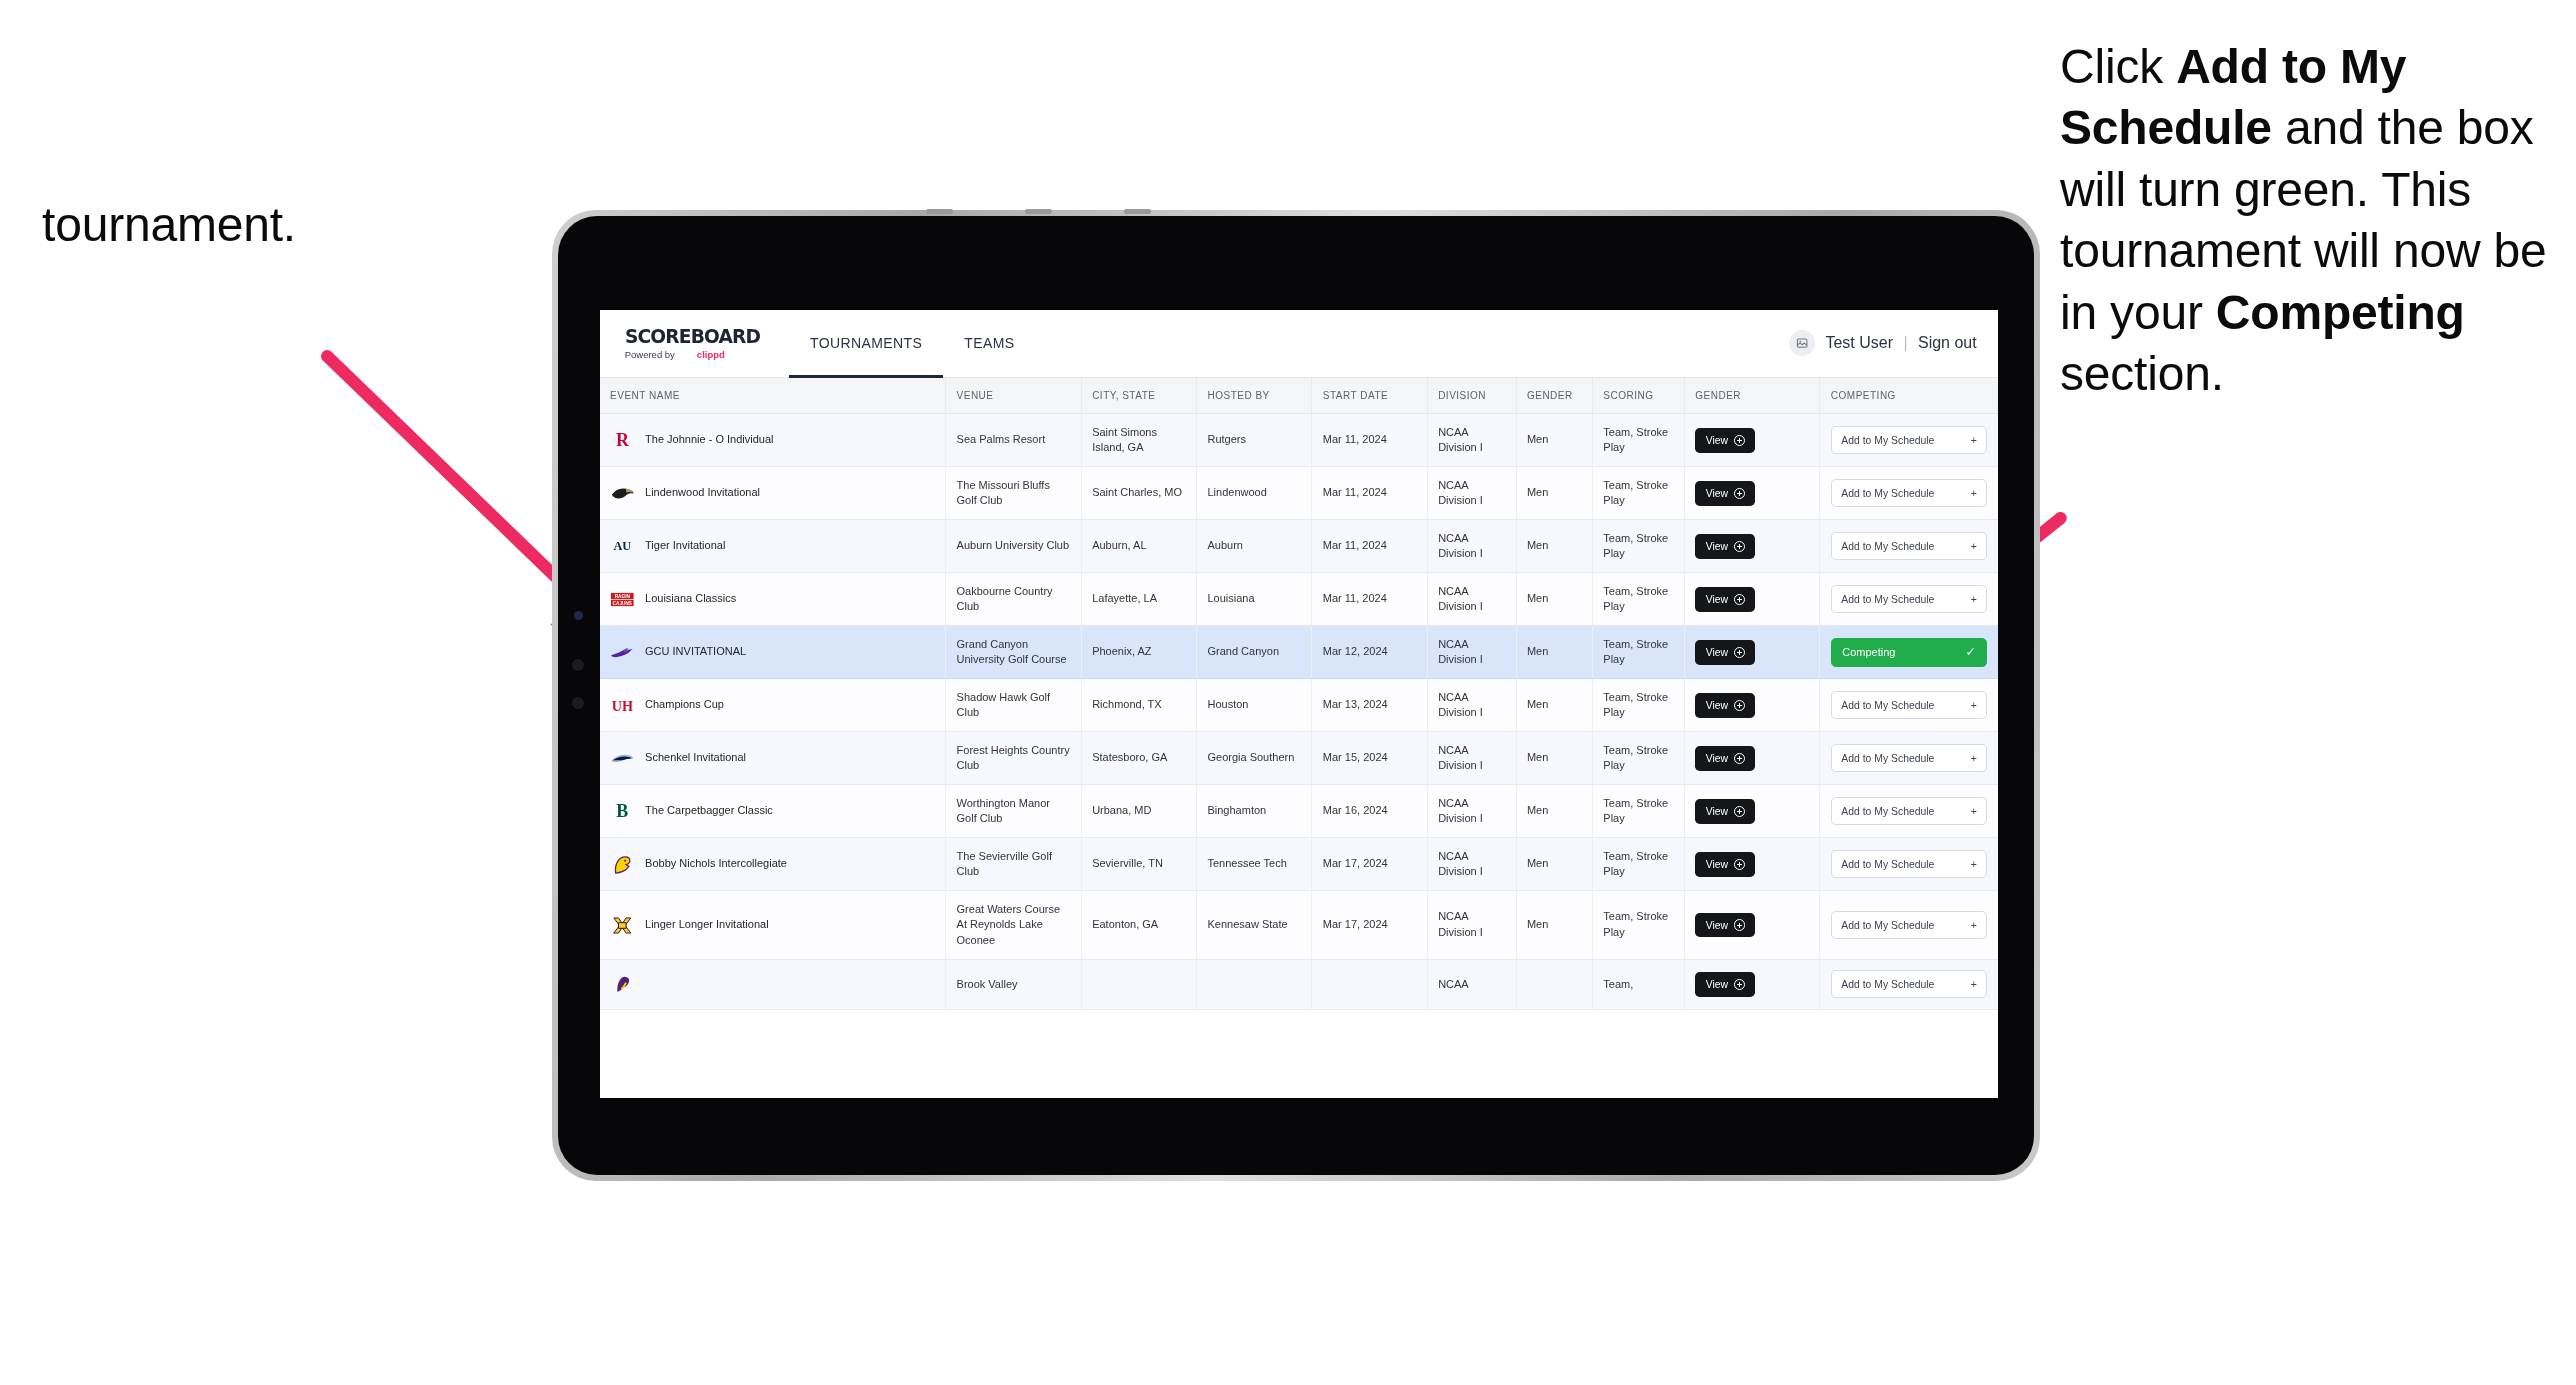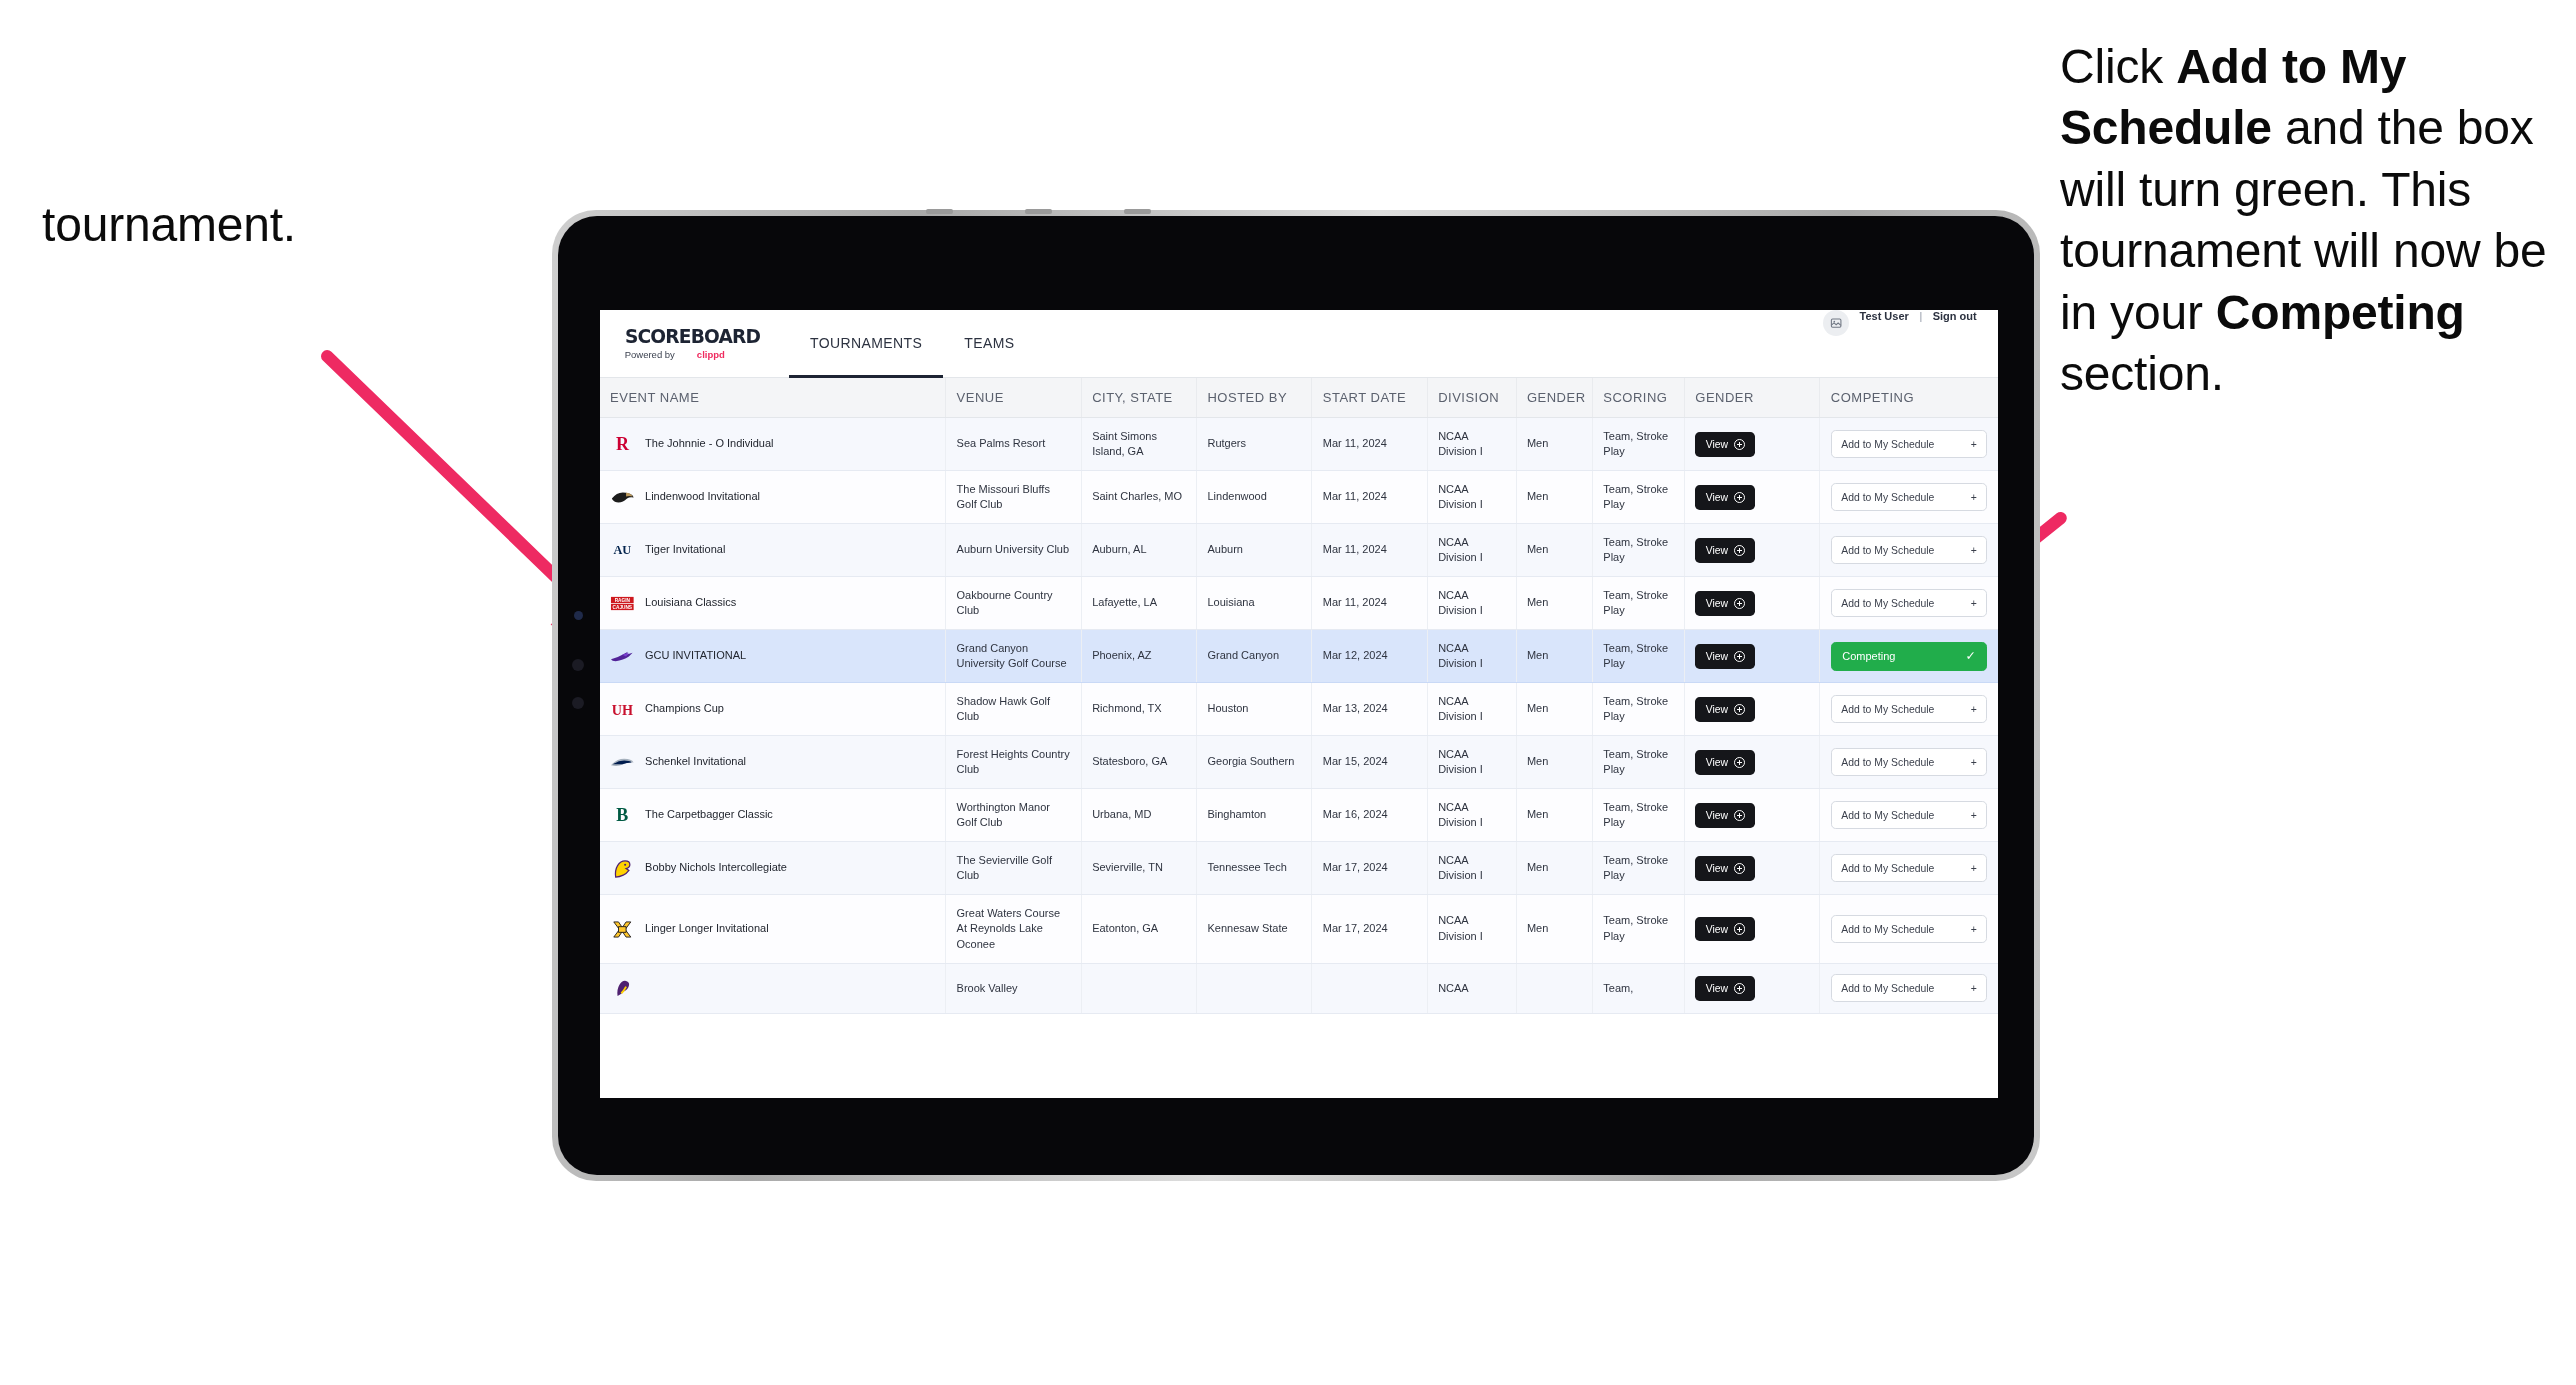--- a/index.html
+++ b/index.html
@@ -90,36 +90,36 @@
     display: flex; align-items: center;
     padding: 0 21px;
     font-size: 14px; color: #2c3240; letter-spacing: 0.4px;
     position: relative; cursor: pointer;
   }
   .navtab.active::after {
     content: ""; position: absolute; left: 0; right: 0; bottom: -0.9px;
     height: 2.8px; background: #1d2433;
   }
   #header-right {
-    margin-left: auto; display: flex; align-items: flex-start; gap: 10.4px;
-    padding-right: 21px; font-size: 11px; color: #2c3240; font-weight: bold;
+    margin-left: auto; display: flex; align-items: center; gap: 10.4px;
+    padding-right: 21px; font-size: 16px; color: #2c3240;
   }
   #avatar {
     width: 26.5px; height: 26.5px; border-radius: 50%;
     background: #eceef1; display: flex; align-items: center; justify-content: center;
   }
   #avatar svg { width: 12.3px; height: 12.3px; }
   #header-right .sep { color: #b9bec7; }
   #header-right .lnk { cursor: pointer; }
 
   
   table { width: 100%; border-collapse: collapse; table-layout: fixed; }
   thead th {
     background: #f4f5f7;
-    font-size: 13px; font-weight: 400; letter-spacing: 0.5px;
+    font-size: 10px; font-weight: 400; letter-spacing: 0.5px;
     color: #5b616e; text-align: left;
     padding: 12.3px 10.4px;
     border-bottom: 0.9px solid #e3e6ea;
     border-right: 0.9px solid #e9ebee;
     white-space: nowrap;
   }
   thead th:last-child { border-right: none; }
   tbody td {
     font-size: 11px; color: #2f3440;
     padding: 10.4px 10.4px;

